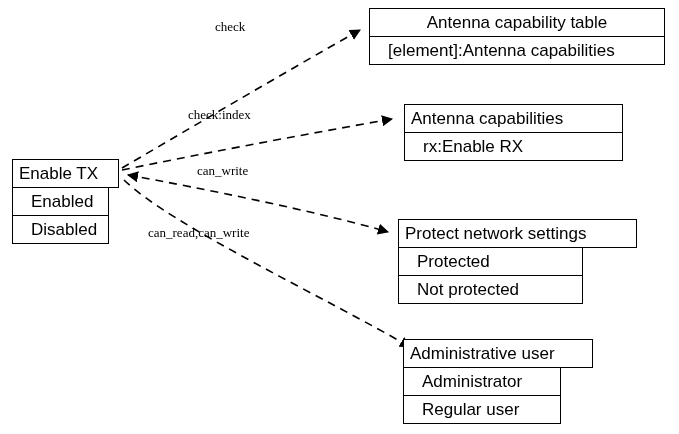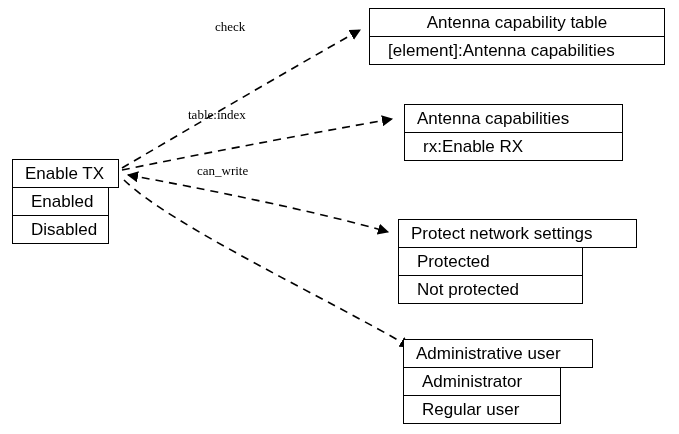--- a/index.html
+++ b/index.html
@@ -41,21 +41,21 @@
     color: #000000;
     font-size: 17px;
     line-height: 1;
     height: 29px;
     display: flex;
     align-items: center;
     white-space: nowrap;
   }
   .cell.head {
     justify-content: center;
-    padding: 0 12px;
+    padding: 0 6px;
   }
   .cell.head.left {
     justify-content: flex-start;
   }
   .cell.body {
     justify-content: flex-start;
     padding: 0 18px;
     margin-top: -1px;
   }
 
@@ -88,24 +88,25 @@
 
     <path d="M 122 170 C 180 158 300 135 392 119" fill="none" stroke="#000000" stroke-width="1.6" stroke-dasharray="8,6" marker-end="url(#arrow-end)"></path>
 
     <path d="M 128 175 C 200 188 320 212 388 232" fill="none" stroke="#000000" stroke-width="1.6" stroke-dasharray="8,6" marker-end="url(#arrow-end)" marker-start="url(#arrow-start)"></path>
 
     <path d="M 124 180 C 170 225 330 300 410 347" fill="none" stroke="#000000" stroke-width="1.6" stroke-dasharray="8,6" marker-end="url(#arrow-end)"></path>
   </svg>
 
   <div class="edge-label" style="left:215px; top:20px;">check</div>
 
-  <div class="edge-label" style="left:188px; top:108px;">table:index</div>
+  <div class="edge-label" style="left:188px; top:108px;">check:index</div>
 
   <div class="edge-label" style="left:197px; top:164px;">can_write</div>
 
+  <div class="edge-label" style="left:148px; top:226px;">can_read,can_write</div>
 
   <div class="node" style="left:12px; top:159px;">
     <div class="cell head left" style="width:107px;">Enable TX</div>
     <div class="cell body" style="width:97px;">Enabled</div>
     <div class="cell body" style="width:97px;text-align:center;">Disabled</div>
   </div>
 
   <div class="node" style="left:369px; top:8px;">
     <div class="cell head" style="width:296px;">Antenna capability table</div>
     <div class="cell body" style="width:296px;">[element]:Antenna capabilities</div>

